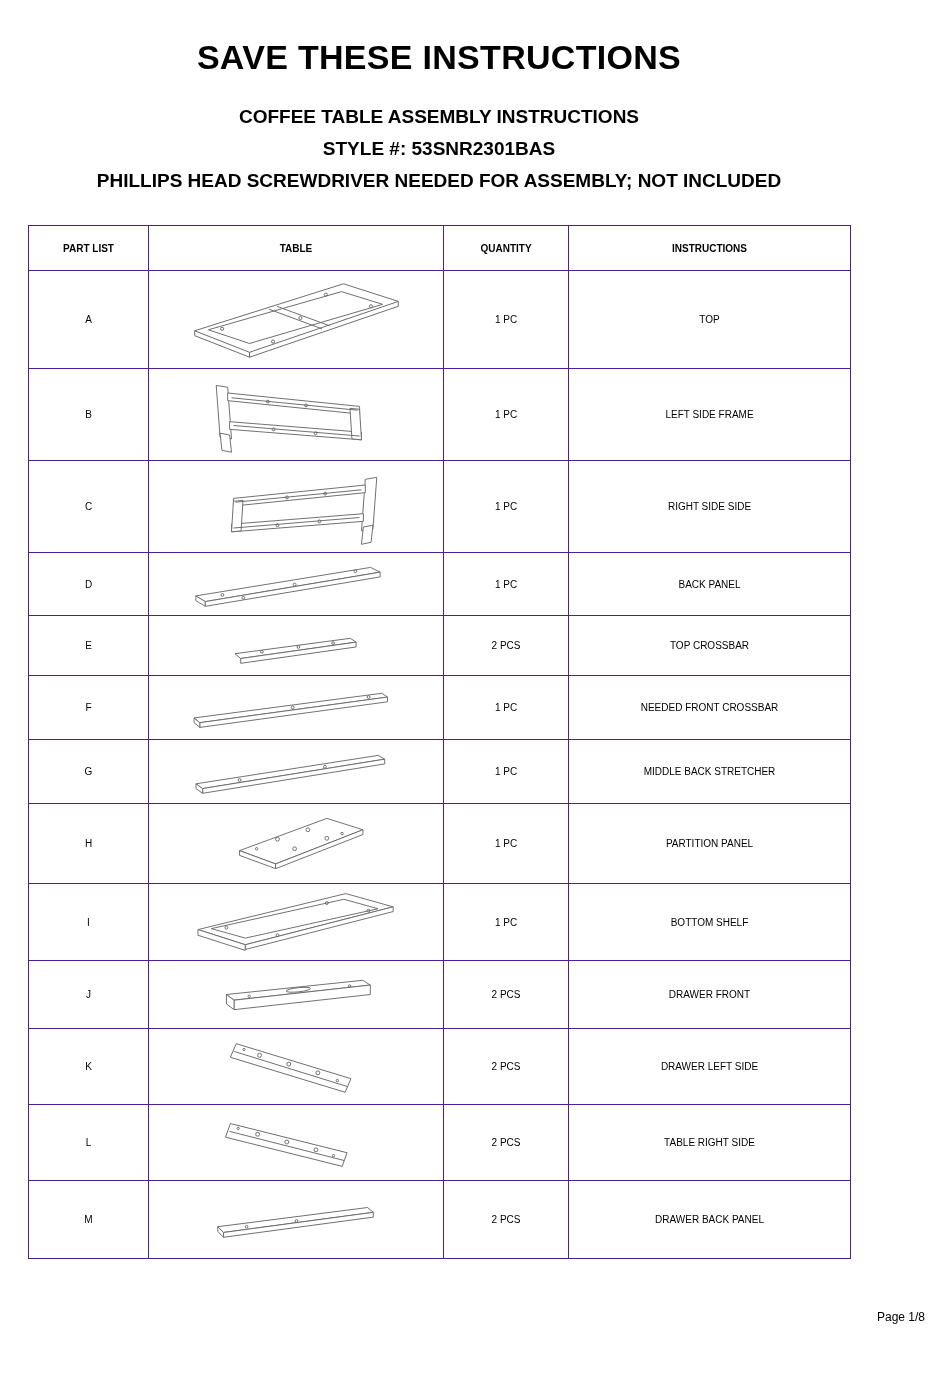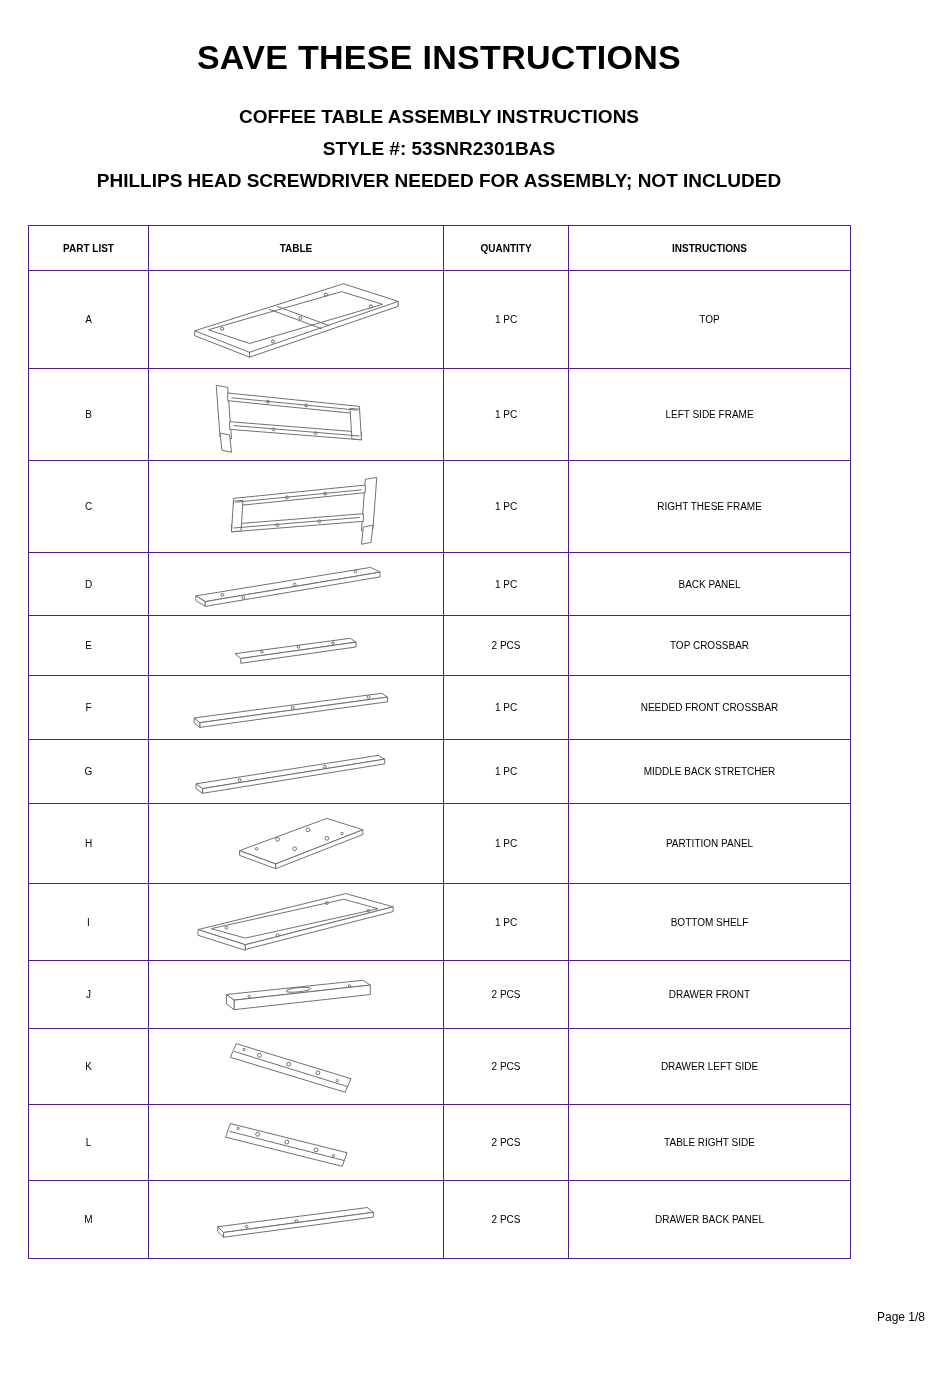--- a/index.html
+++ b/index.html
@@ -149,21 +149,21 @@
               <line x1="52" y1="27" x2="184" y2="40"></line>
               <line x1="54" y1="56" x2="186" y2="67"></line>
               <circle cx="90" cy="31" r="1.5"></circle>
                 <circle cx="130" cy="35" r="1.5"></circle>
               <circle cx="96" cy="60" r="1.5"></circle>
                 <circle cx="140" cy="64" r="1.5"></circle>
             </g>
           </svg>
         </td>
         <td>1 PC</td>
-        <td>RIGHT THESE FRAME</td>
+        <td>RIGHT SIDE SIDE</td>
       </tr>
 
       <tr class="r-d">
         <td>D</td>
         <td class="figure-cell">
           <svg class="fig" width="235" height="57" viewBox="0 0 240 60">
             <polygon points="14,42 198,12 208,17 24,48"></polygon>
             <polygon points="14,42 24,48 24,53 14,47"></polygon>
             <polygon points="24,48 208,17 208,22 24,53"></polygon>
             <circle cx="42" cy="41" r="1.5"></circle>

